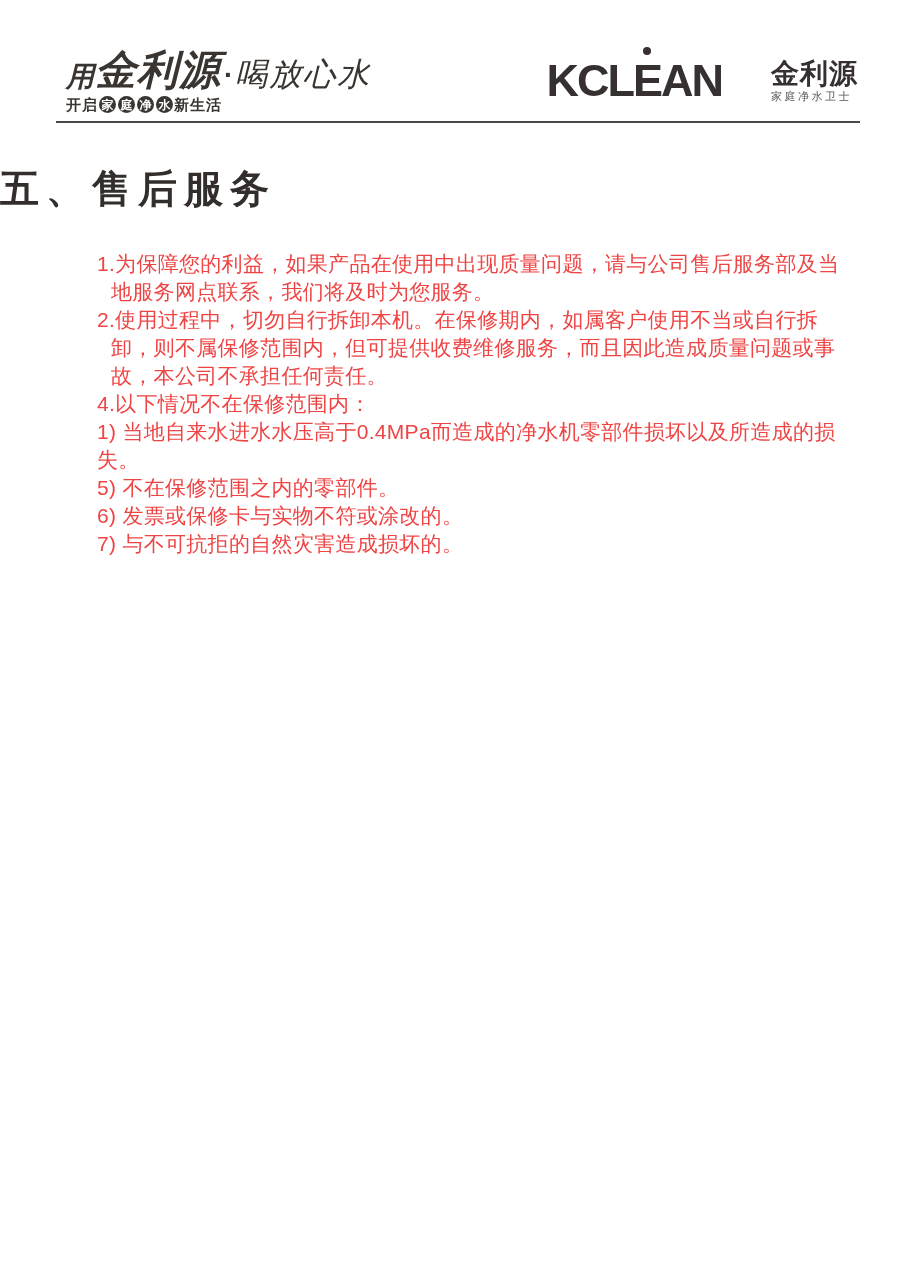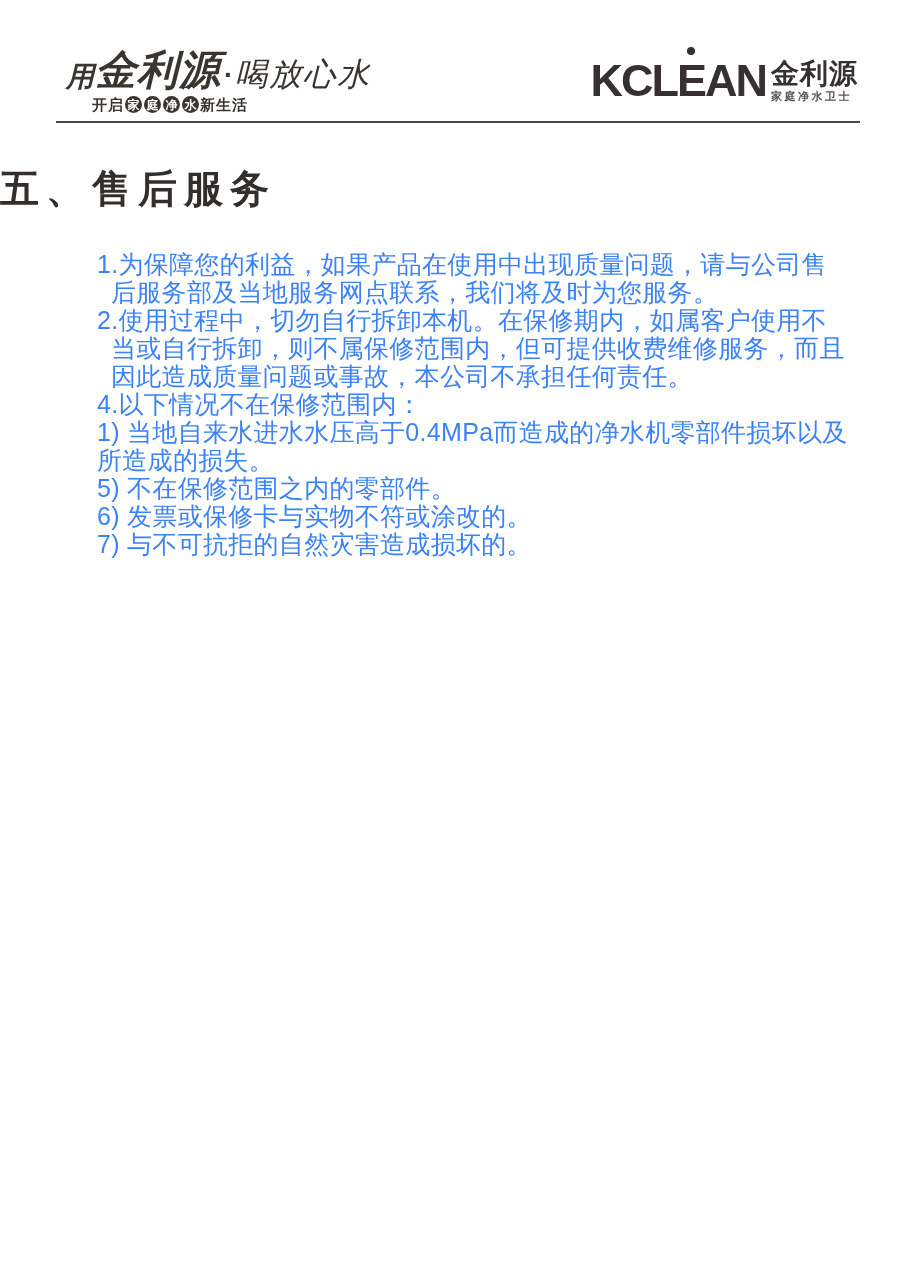--- a/index.html
+++ b/index.html
@@ -18,69 +18,69 @@
     color:#3a3530;
   }
   .slogan-line{
     display:flex;align-items:flex-end;line-height:1;white-space:nowrap;
   }
   .slogan-prefix{font-size:28px;font-weight:600;font-style:italic;}
   .slogan-brand{font-size:41px;font-weight:800;font-style:italic;letter-spacing:1px;margin:0 1px;}
   .slogan-sep{font-size:28px;font-weight:800;margin:0 2px 2px 2px;}
   .slogan-suffix{font-size:32px;font-weight:400;font-style:italic;letter-spacing:2px;padding-bottom:1px;}
   .tagline{
-    margin-top:5px;margin-left:26px;
+    margin-top:5px;
     display:flex;align-items:center;
     font-size:15px;font-weight:700;letter-spacing:1px;
     color:#3a3530;line-height:1;white-space:nowrap;
   }
   .tagline .circle{
     width:17px;height:17px;border-radius:50%;
     background:#3a3530;color:#ffffff;
     font-size:12px;font-weight:700;letter-spacing:0;
     display:inline-flex;align-items:center;justify-content:center;
     margin:0 1px;
   }
 
   .logo-right{
     position:absolute;right:42px;top:58px;
     display:flex;align-items:flex-end;
-    color:#363130;line-height:1;white-space:nowrap;
+    color:#363130;line-height:1;white-space:nowrap;gap:44px;
   }
   .kclean{
     font-size:45px;font-weight:800;letter-spacing:-2px;
   }
   .kclean-e{position:relative;display:inline-block;}
   .kclean-e::after{
     content:"";position:absolute;top:-11px;left:50%;
     transform:translateX(-50%);
     width:8px;height:8px;border-radius:50%;background:#363130;
   }
   .brand-cn-block{margin-left:5px;padding-bottom:1px;}
   .brand-cn{font-size:28px;font-weight:800;letter-spacing:1px;}
-  .brand-sub{font-size:11px;font-weight:700;letter-spacing:2.5px;color:#5a5550;margin-top:3px;}
+  .brand-sub{font-size:11px;font-weight:400;letter-spacing:2.5px;color:#5a5550;margin-top:3px;}
 
   .divider{
     position:absolute;top:121px;left:56px;
     width:804px;height:2px;background:#4c4845;
   }
 
   
   .doc-title{
     position:absolute;top:162px;left:0;width:100%;
     margin:0;
     font-family:"Liberation Serif", serif;
     font-size:39px;font-weight:700;letter-spacing:7px;
     color:#332e2b;
   }
 
   
   .content{
     position:absolute;left:97px;top:250px;width:754px;
-    font-size:25px;line-height:28px;color:#3b82f6;
+    font-size:21px;line-height:28px;color:#ef4444;
     letter-spacing:0.3px;
   }
   .content p{margin:0;}
   .para.hang{padding-left:14px;text-indent:-14px;}
   .cond-line{line-height:28px;}
 
   .page-number{
     position:absolute;left:789px;top:1270px;
     width:50px;text-align:center;
     font-size:21px;color:#4a4a4a;letter-spacing:1px;

